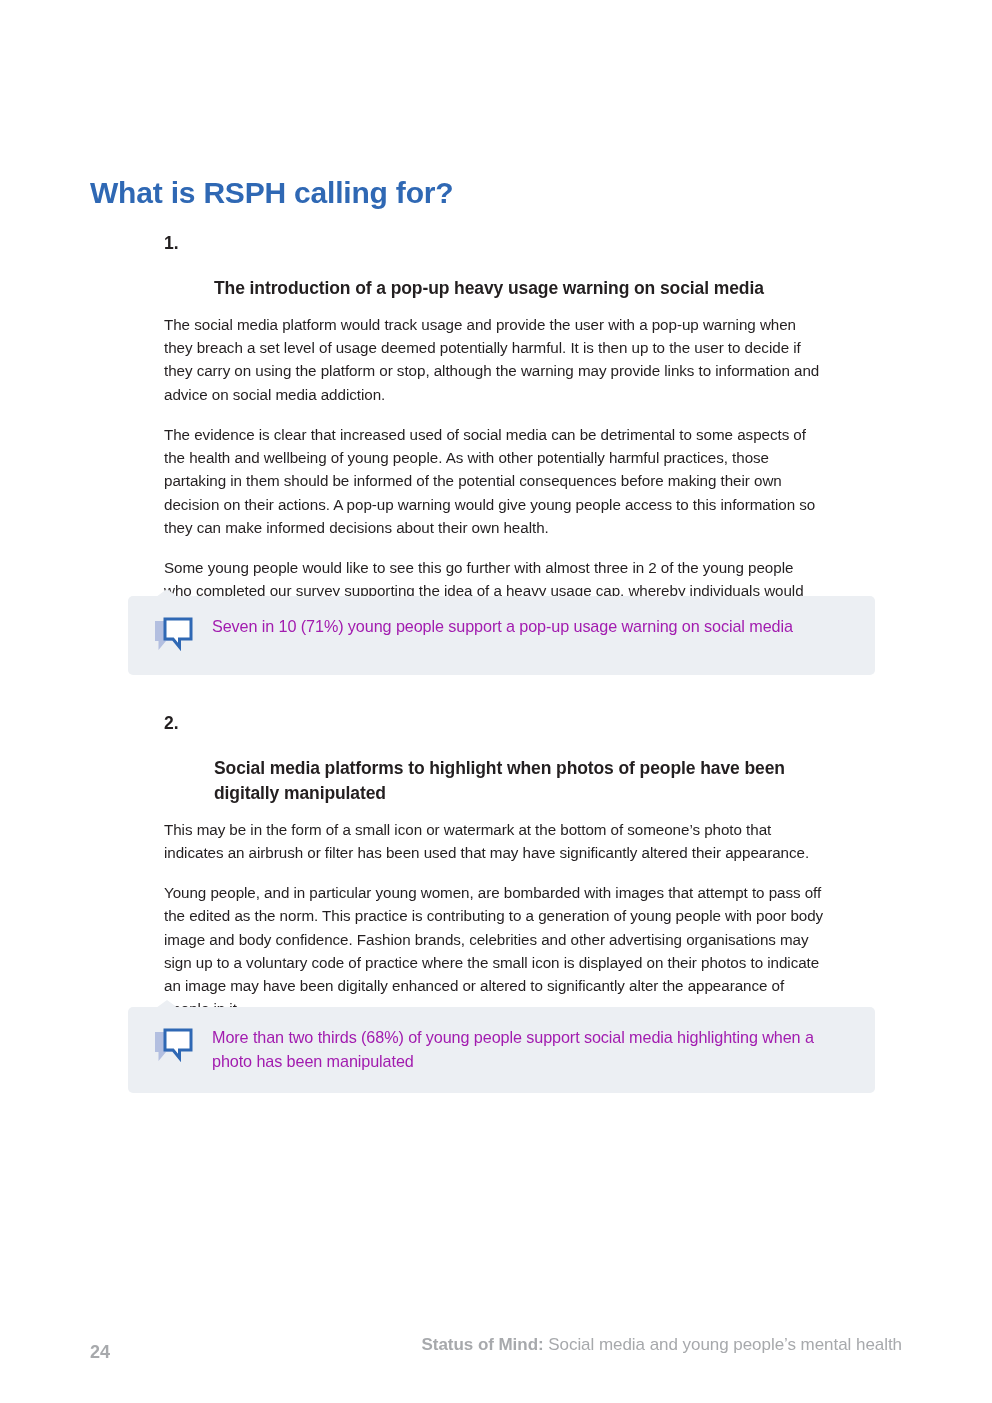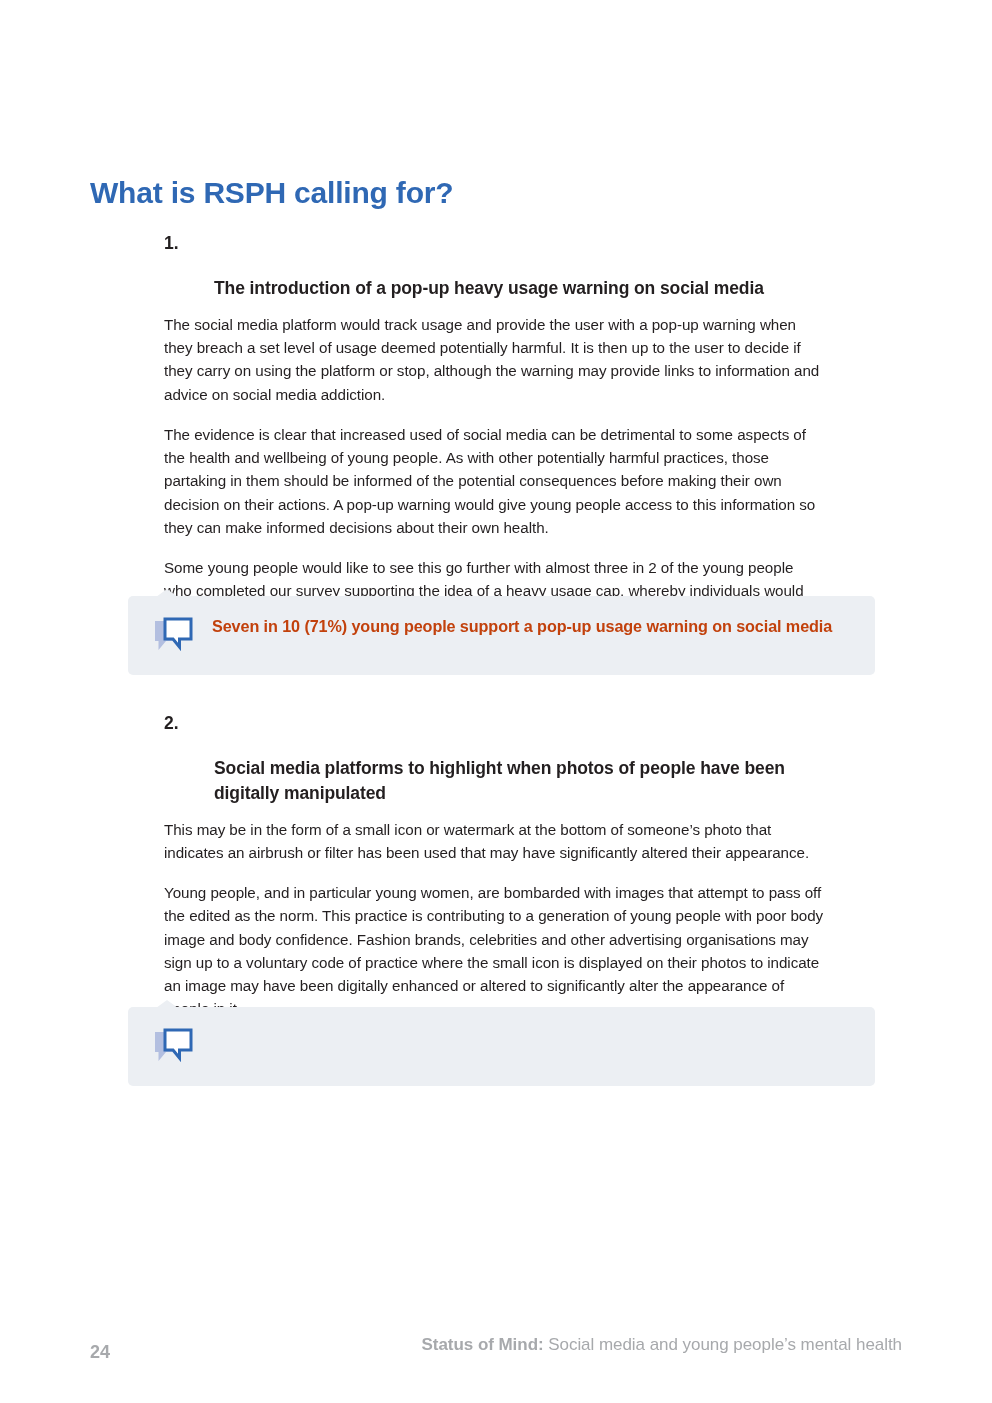--- a/index.html
+++ b/index.html
@@ -96,22 +96,22 @@
     position: relative;
     flex: 0 0 40px;
     width: 40px;
     height: 38px;
     margin-right: 18px;
     margin-top: 3px;
   }
   .callout .bubble-icon svg { display: block; }
   .callout .callout-text {
     font-size: 16.2px;
-    font-weight: bold;
-    color: #c2410c;
+    font-weight: normal;
+    color: #a21caf;
     line-height: 1.46;
     letter-spacing: -0.1px;
     padding-top: 1px;
   }
 
   #callout-1 { top: 596px; }
   #callout-2 { top: 1007px; }
 
   
   #section-2 { top: 711px; }
@@ -183,20 +183,21 @@
   </div>
 
   <div class="callout" id="callout-2">
     <span class="notch"></span>
     <span class="bubble-icon">
       <svg width="40" height="38" viewBox="0 0 40 38" xmlns="http://www.w3.org/2000/svg">
         <path d="M1 4 H27 V24 H12 L4.5 33 V24 H1 Z" fill="#b3bfe0"></path>
         <path d="M11 2 H37 V22 H25.5 L25.5 30 L19 22 H11 Z" fill="#ffffff" stroke="#2f68b4" stroke-width="3" stroke-linejoin="miter"></path>
       </svg>
     </span>
+    <span class="callout-text">More than two thirds (68%) of young people support social media highlighting when a photo has been manipulated</span>
   </div>
 
   <div class="footer">
     <span class="page-number">24</span>
     <span class="footer-text"><b>Status of Mind:</b><span> Social media and young people’s mental health</span></span>
   </div>
 
 </div>
 
 </body></html>

